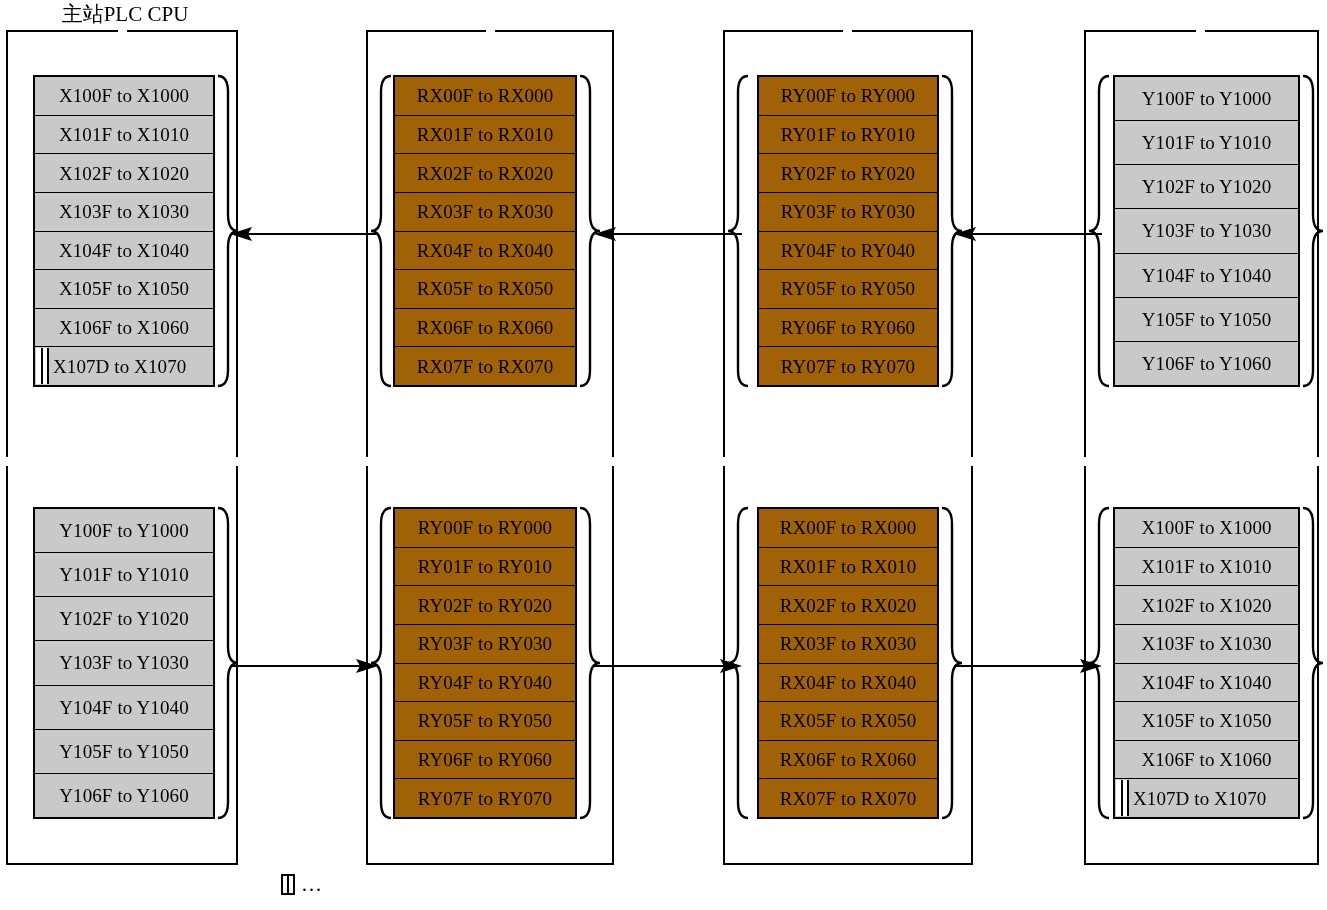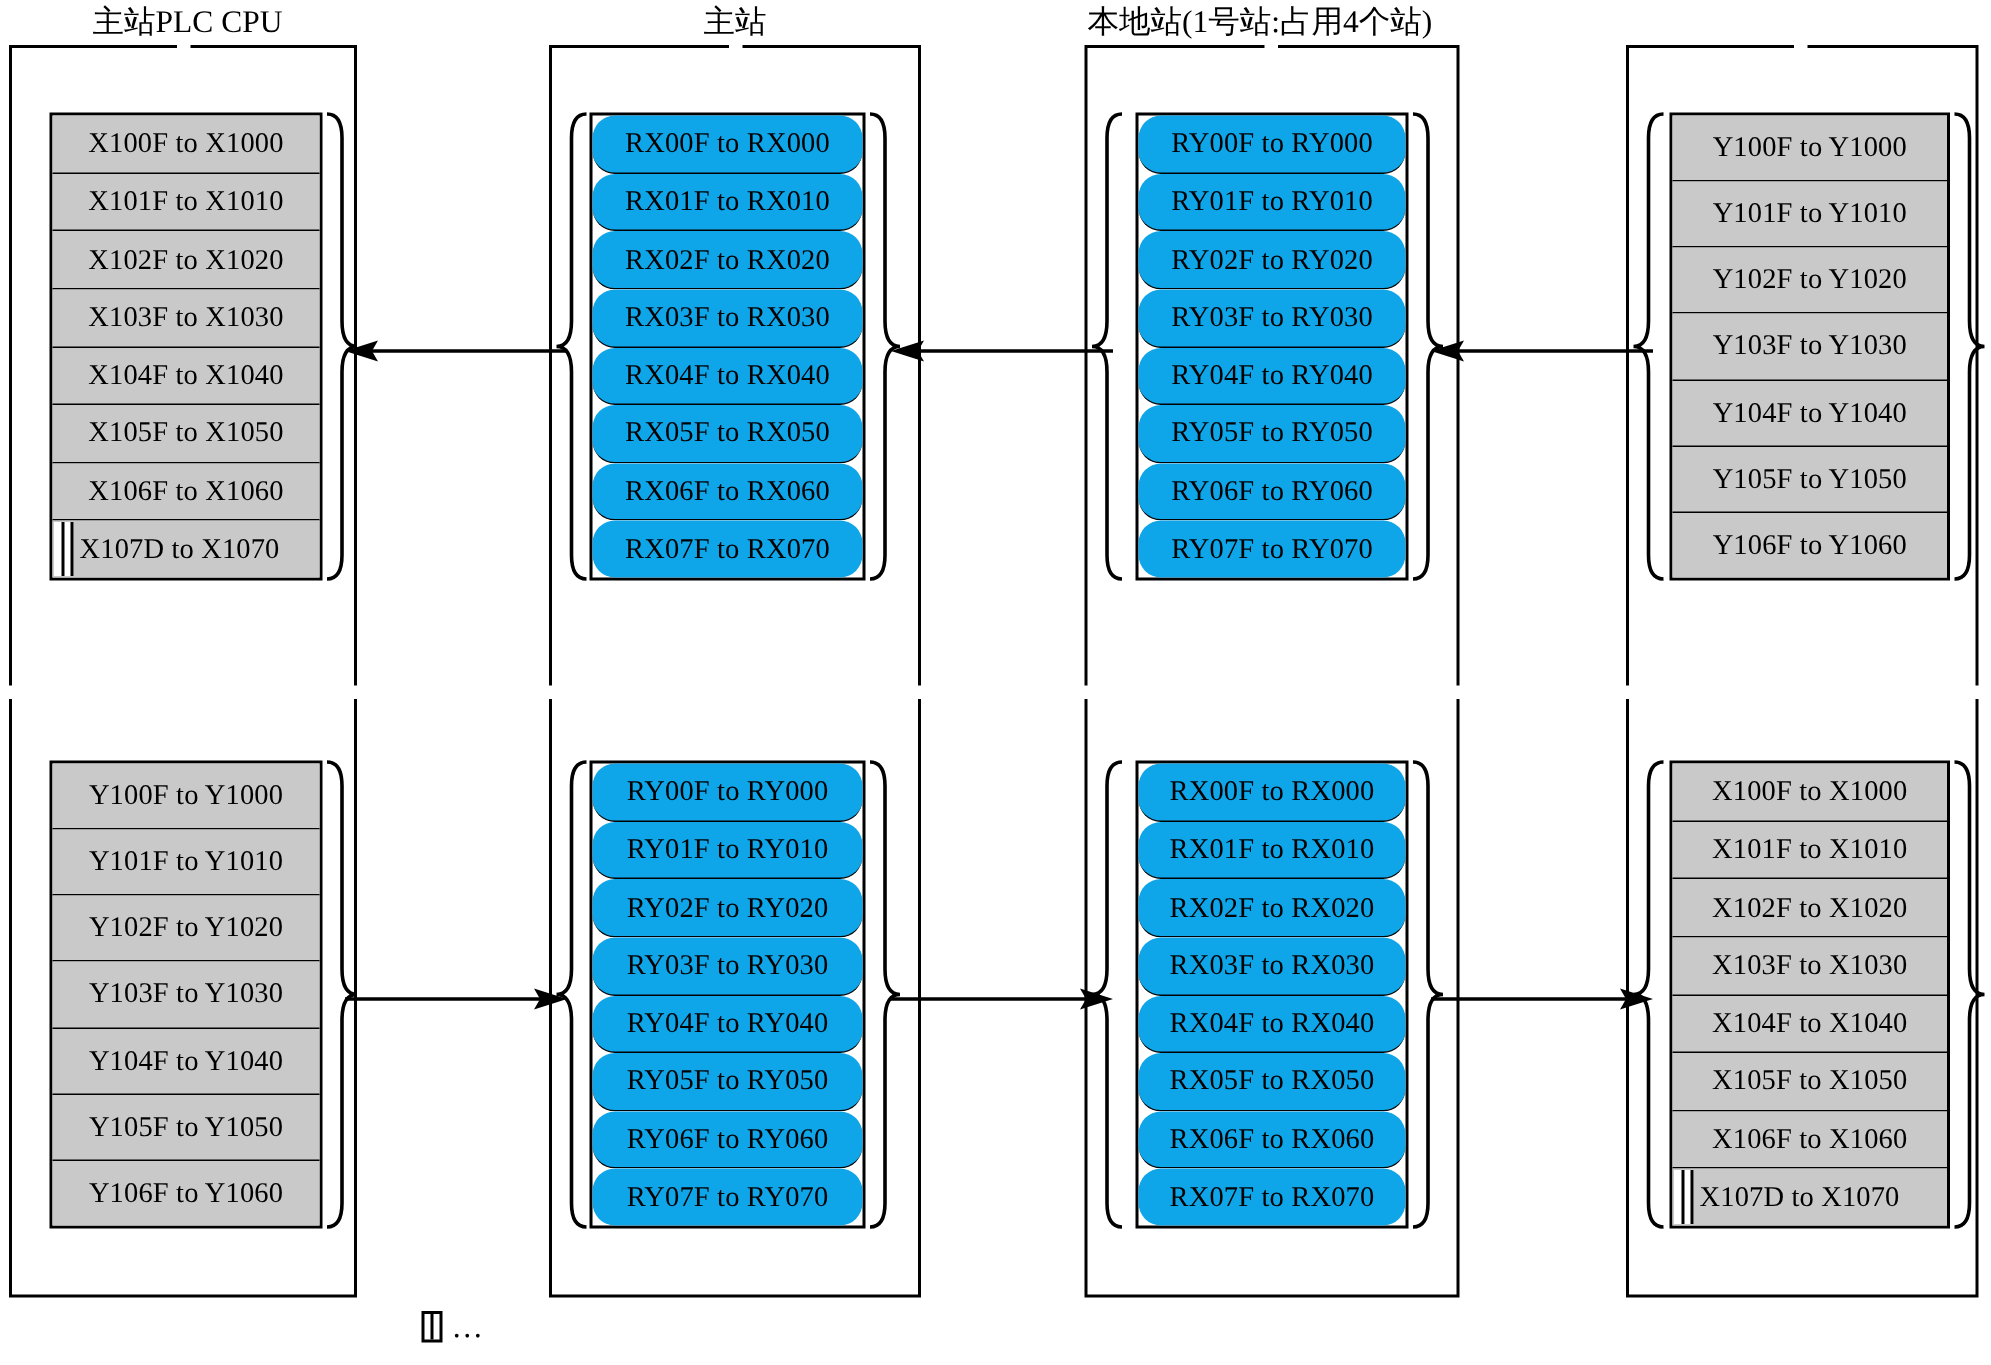--- a/index.html
+++ b/index.html
@@ -68,21 +68,21 @@
     align-items: center;
     justify-content: center;
     font-size: 19px;
     line-height: 19px;
     letter-spacing: 0.1px;
     white-space: nowrap;
     position: relative;
   }
   .dev-row:last-child { border-bottom: none; }
   .dev-table.filled .dev-row { background: #c9c9c9; }
-  .dev-table.plain  .dev-row { background: #0ea5e9; border-radius: 15px; }
+  .dev-table.plain  .dev-row { background: #a16207; }
 
   
   .row-marker {
     position: absolute;
     left: 1px;
     top: 1px;
     bottom: 1px;
     width: 13px;
     background: #ffffff;
     border-right: 2px solid #000;
@@ -140,22 +140,20 @@
     background: #000;
   }
   .footnote-dots { letter-spacing: 2px; }
 </style>
 </head>
 <body>
 
 <div id="page">
 
   <div class="col-header" style="left:0px; top:2px; width:250px;">主站PLC CPU</div>
-  <div class="col-header" style="left:370px; top:2px; width:240px;">主站</div>
-  <div class="col-header" style="left:650px; top:2px; width:380px;">本地站(1号站:占用4个站)</div>
 
   <div class="station-frame" style="left:6px; top:30px; width:232px; height:835px;">
     <div class="frame-gap" style="left:-3px; top:425px;"></div>
     <div class="frame-gap" style="right:-3px; top:425px;"></div>
     <div class="frame-gap-top" style="left:110px; top:-3px;"></div>
   </div>
 
   <div class="station-frame" style="left:366px; top:30px; width:248px; height:835px;">
     <div class="frame-gap" style="left:-3px; top:425px;"></div>
     <div class="frame-gap" style="right:-3px; top:425px;"></div>

